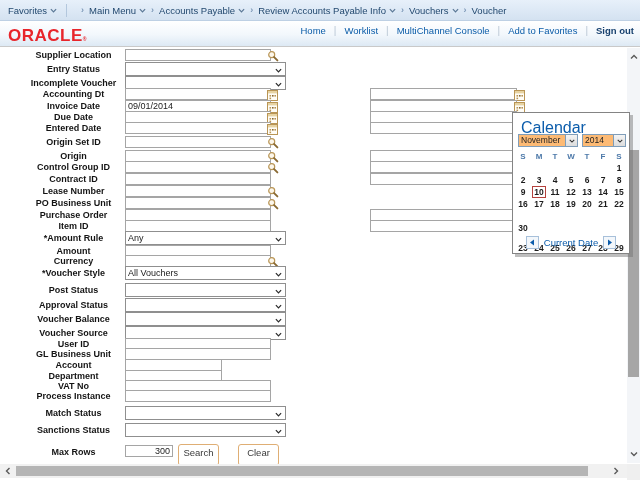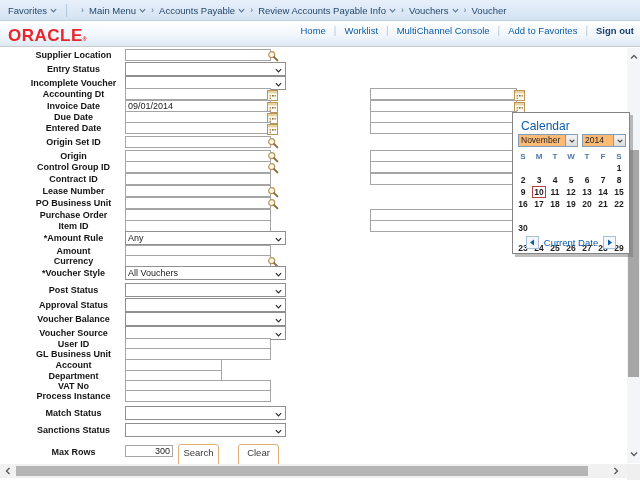--- a/index.html
+++ b/index.html
@@ -33,21 +33,21 @@
   .f-input.num{text-align:right;}
   .f-select{position:absolute;height:12px;border:1px solid #8f8f8f;background:#fff;
     font-size:9px;line-height:12px;color:#1a1a1a;padding:0 2px;}
   .f-select .sel-chev{position:absolute;right:3px;top:4px;}
   .f-icon{position:absolute;cursor:pointer;}
   .btn{position:absolute;height:22px;border:1px solid #dfae74;border-radius:3px;background:#fff;
     font-size:9.5px;color:#3a3a3a;text-align:center;line-height:15px;cursor:pointer;box-sizing:border-box;}
   
   .cal{position:absolute;left:512px;top:112px;width:116px;height:140px;background:#fff;
     border:1px solid #848484;box-shadow:3px 3px 0 rgba(110,110,110,0.45);z-index:10;font-size:9px;}
-  .cal-title{position:absolute;left:8px;top:6px;color:#0b5cab;font-size:12px;}
+  .cal-title{position:absolute;left:8px;top:6px;color:#0b5cab;font-size:16px;}
   .cal-sel{position:absolute;top:21px;height:13px;border:1px solid #7f9db9;background:#fdba74;
     display:flex;align-items:stretch;box-sizing:border-box;cursor:pointer;}
   .cal-sel .txt{flex:1;font-size:8.5px;line-height:11px;padding:0 2px;color:#222;overflow:hidden;white-space:nowrap;}
   .cal-sel .chevbox{width:11px;border-left:1px solid #7f9db9;background:linear-gradient(#f4f4f4,#dcdcdc);
     display:flex;align-items:center;justify-content:center;}
   .cal-row{position:absolute;left:2px;width:112px;display:flex;}
   .cal-cell{width:16px;text-align:center;font-size:8.5px;font-weight:bold;color:#1c1c1c;line-height:11px;}
   .cal-wd{color:#4d79a9;font-size:8px;}
   .cal-day{cursor:pointer;}
   .cal-day .sel-day{border:1px solid #b5413d;padding:0 1px;}

